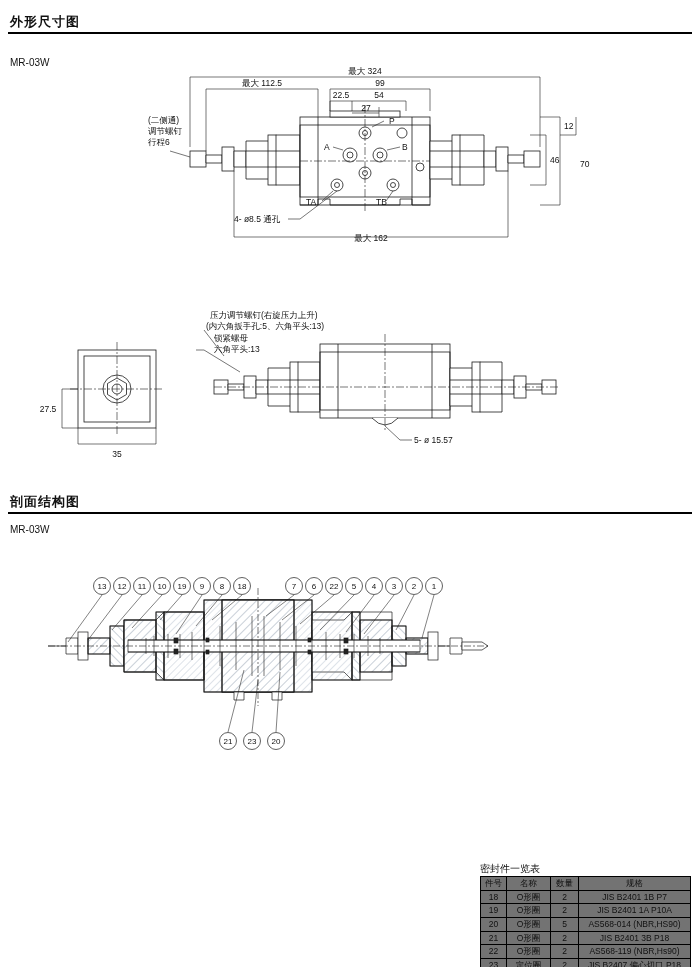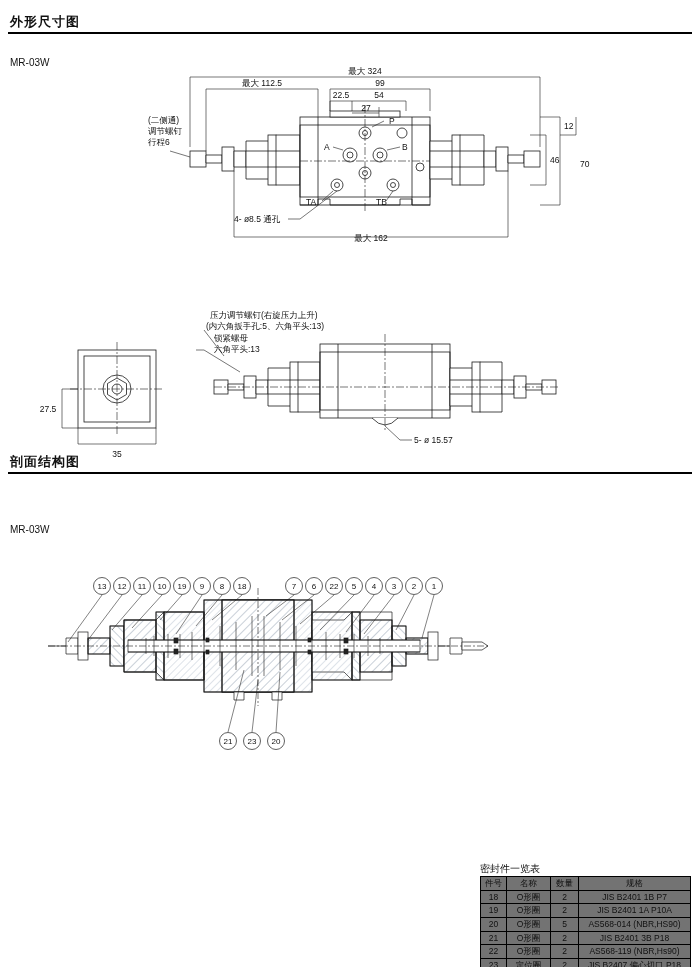--- a/index.html
+++ b/index.html
@@ -270,21 +270,21 @@
     <text x="214" y="52">六角平头:13</text>
     <text x="414" y="143">5- ø 15.57</text>
   </g>
   <g font-size="8.5" text-anchor="middle">
     <text x="48" y="112">27.5</text>
     <text x="117" y="157">35</text>
   </g>
 </svg>
 </div>
 
-<div class="sec-head" style="top:452px;">
+<div class="sec-head" style="top:492px;">
   <span class="t">剖面结构图</span>
 </div>
 <div class="model" style="top:505px;">MR-03W</div>
 
 <div class="svgwrap" style="left:8px; top:560px;">
 <svg width="700" height="210" viewBox="0 0 700 210">
   <defs>
     <pattern id="hatchA" width="6" height="6" patternUnits="userSpaceOnUse" patternTransform="rotate(45)">
       <line x1="0" y1="0" x2="0" y2="6" stroke="#4a5f7a" stroke-width="0.6"></line>
     </pattern>

